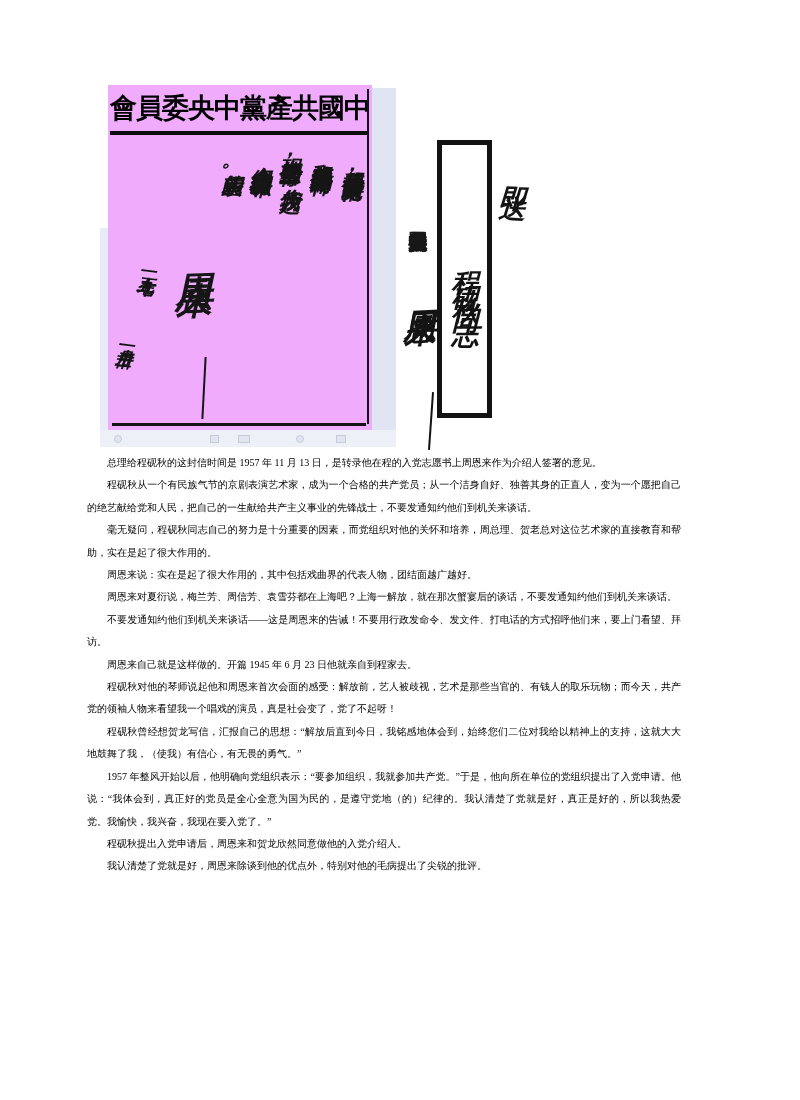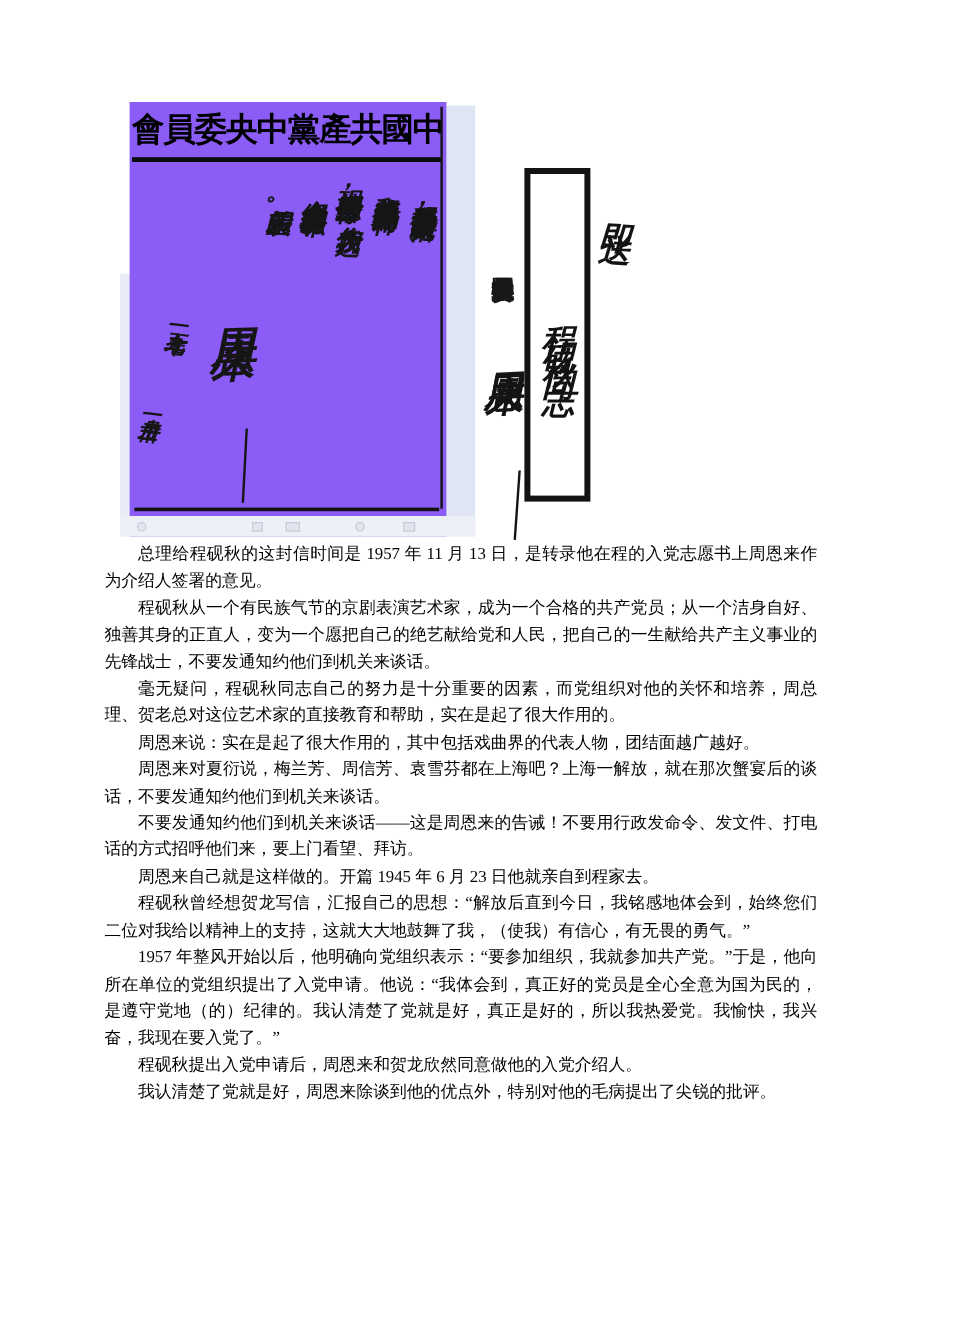--- a/index.html
+++ b/index.html
@@ -6,21 +6,21 @@
   body{
     width:800px;height:1100px;background:#ffffff;position:relative;
     font-family:"Liberation Serif","DejaVu Serif",serif;color:#000;
     overflow:hidden;
   }
   .page{position:absolute;inset:0;}
 
   
   .halo-right{position:absolute;left:372px;top:88px;width:24px;height:359px;background:#dfe5f3;}
   .halo-left{position:absolute;left:100px;top:228px;width:8px;height:219px;background:#e9ecf6;}
-  .letter-scan{position:absolute;left:108px;top:85px;width:264px;height:362px;background:#8b5cf6;}
+  .letter-scan{position:absolute;left:108px;top:85px;width:264px;height:362px;background:#f0abfc;}
   .letterhead{
     position:absolute;left:2px;top:3px;width:258px;height:43px;
     border-bottom:4px solid #0d0d0d;
     font-weight:700;font-size:27px;letter-spacing:-1px;text-align:center;
     line-height:40px;white-space:nowrap;
   }
   .letter-right-border{position:absolute;left:259px;top:4px;width:2px;height:335px;background:#141414;}
   .letter-bottom-border{position:absolute;left:4px;top:338px;width:254px;height:3px;background:#141414;}
   .hw{
     position:absolute;writing-mode:vertical-rl;text-orientation:upright;
@@ -71,21 +71,21 @@
   .env-annot{
     position:absolute;left:96px;top:55px;
     writing-mode:vertical-rl;text-orientation:upright;
     font-size:27px;font-weight:700;font-style:italic;letter-spacing:8px;
     color:#141414;transform:rotate(3deg);white-space:nowrap;
   }
 
   
   .article{
     position:absolute;left:87px;top:452px;width:594px;
-    font-size:14px;line-height:22.4px;text-align:justify;
+    font-size:10px;line-height:22.4px;text-align:justify;
     font-family:"Liberation Serif","DejaVu Serif",serif;
   }
   .article p{margin:0;padding:0;text-indent:2em;}
 </style>
 </head>
 <body>
 
 <div class="page">
 
   <div class="halo-right"></div>
@@ -127,19 +127,20 @@
   </div>
 
   <div class="article">
     <p>总理给程砚秋的这封信时间是 1957 年 11 月 13 日，是转录他在程的入党志愿书上周恩来作为介绍人签署的意见。</p>
     <p>程砚秋从一个有民族气节的京剧表演艺术家，成为一个合格的共产党员；从一个洁身自好、独善其身的正直人，变为一个愿把自己的绝艺献给党和人民，把自己的一生献给共产主义事业的先锋战士，不要发通知约他们到机关来谈话。</p>
     <p>毫无疑问，程砚秋同志自己的努力是十分重要的因素，而党组织对他的关怀和培养，周总理、贺老总对这位艺术家的直接教育和帮助，实在是起了很大作用的。</p>
     <p>周恩来说：实在是起了很大作用的，其中包括戏曲界的代表人物，团结面越广越好。</p>
     <p>周恩来对夏衍说，梅兰芳、周信芳、袁雪芬都在上海吧？上海一解放，就在那次蟹宴后的谈话，不要发通知约他们到机关来谈话。</p>
     <p>不要发通知约他们到机关来谈话——这是周恩来的告诫！不要用行政发命令、发文件、打电话的方式招呼他们来，要上门看望、拜访。</p>
     <p>周恩来自己就是这样做的。开篇 1945 年 6 月 23 日他就亲自到程家去。</p>
+    <p>程砚秋对他的琴师说起他和周恩来首次会面的感受：解放前，艺人被歧视，艺术是那些当官的、有钱人的取乐玩物；而今天，共产党的领袖人物来看望我一个唱戏的演员，真是社会变了，党了不起呀！</p>
     <p>程砚秋曾经想贺龙写信，汇报自己的思想：“解放后直到今日，我铭感地体会到，始终您们二位对我给以精神上的支持，这就大大地鼓舞了我，（使我）有信心，有无畏的勇气。”</p>
     <p>1957 年整风开始以后，他明确向党组织表示：“要参加组织，我就参加共产党。”于是，他向所在单位的党组织提出了入党申请。他说：“我体会到，真正好的党员是全心全意为国为民的，是遵守党地（的）纪律的。我认清楚了党就是好，真正是好的，所以我热爱党。我愉快，我兴奋，我现在要入党了。”</p>
     <p>程砚秋提出入党申请后，周恩来和贺龙欣然同意做他的入党介绍人。</p>
     <p>我认清楚了党就是好，周恩来除谈到他的优点外，特别对他的毛病提出了尖锐的批评。</p>
   </div>
 
 </div>
 
 </body></html>

